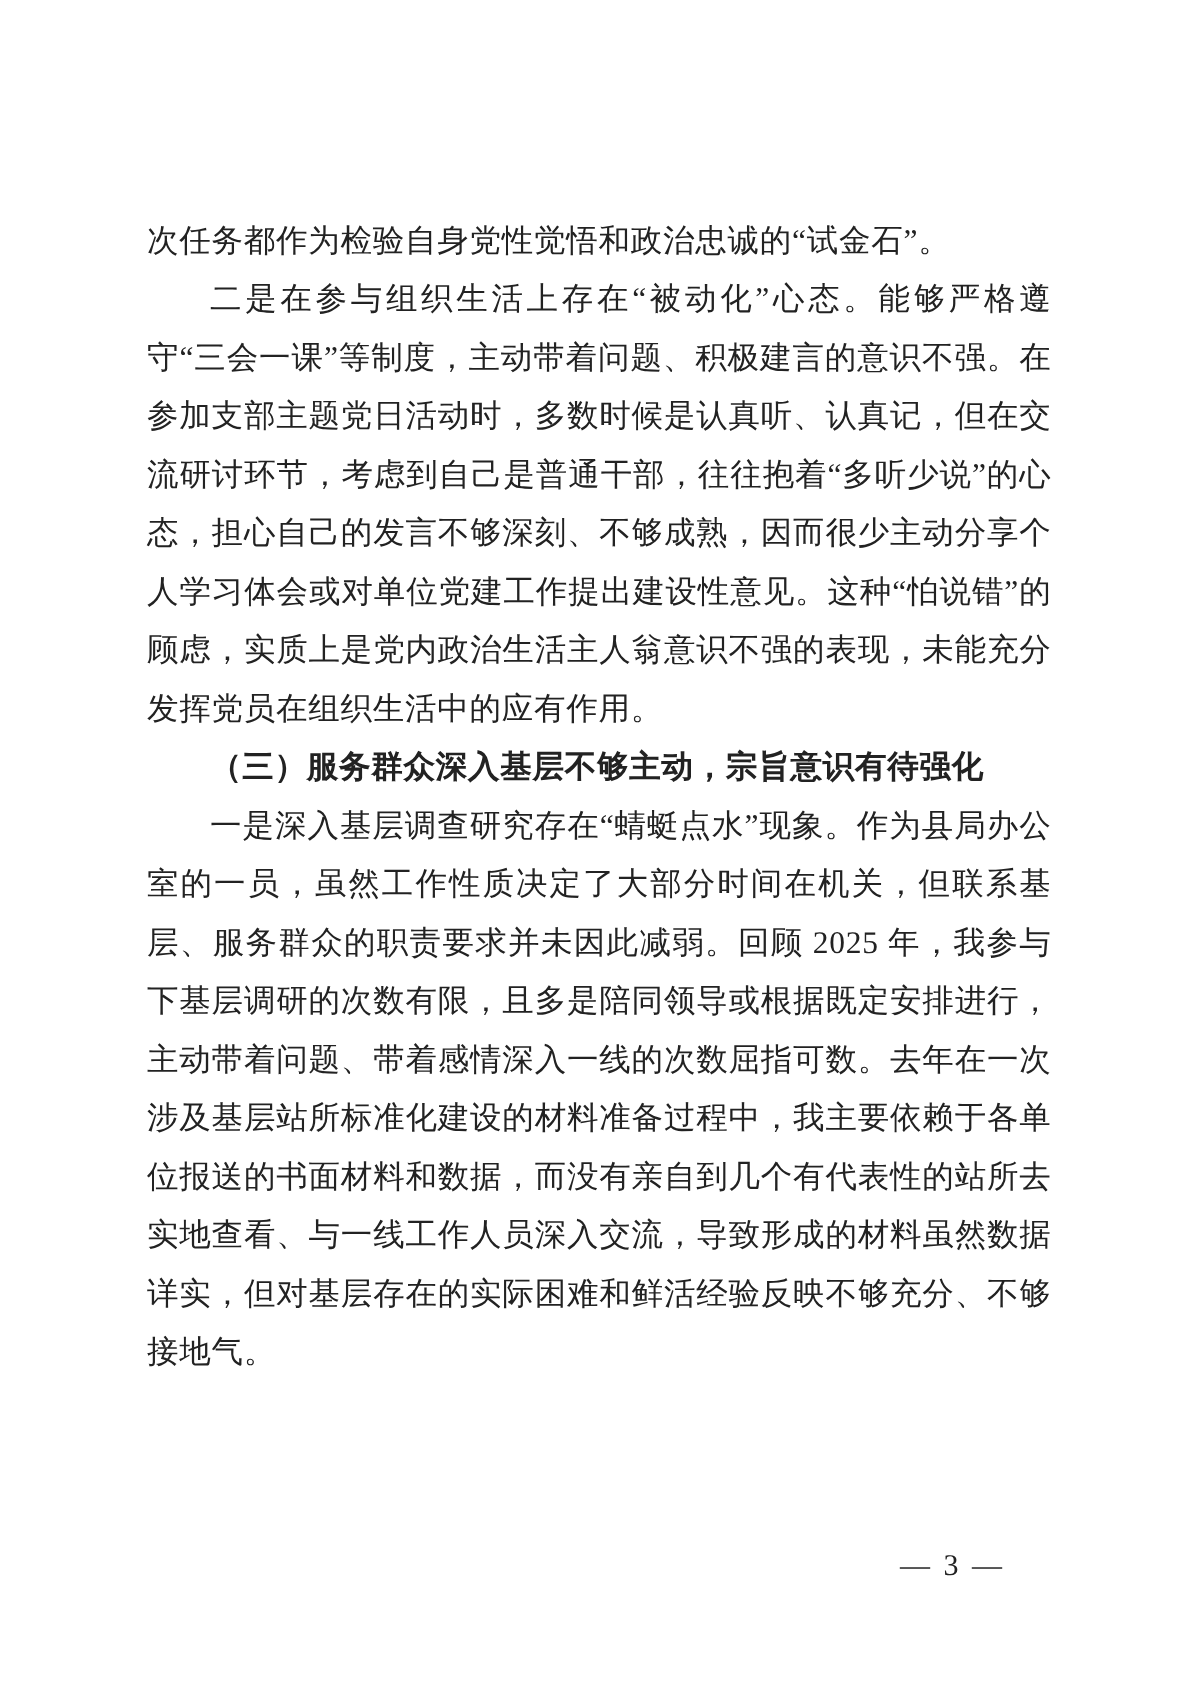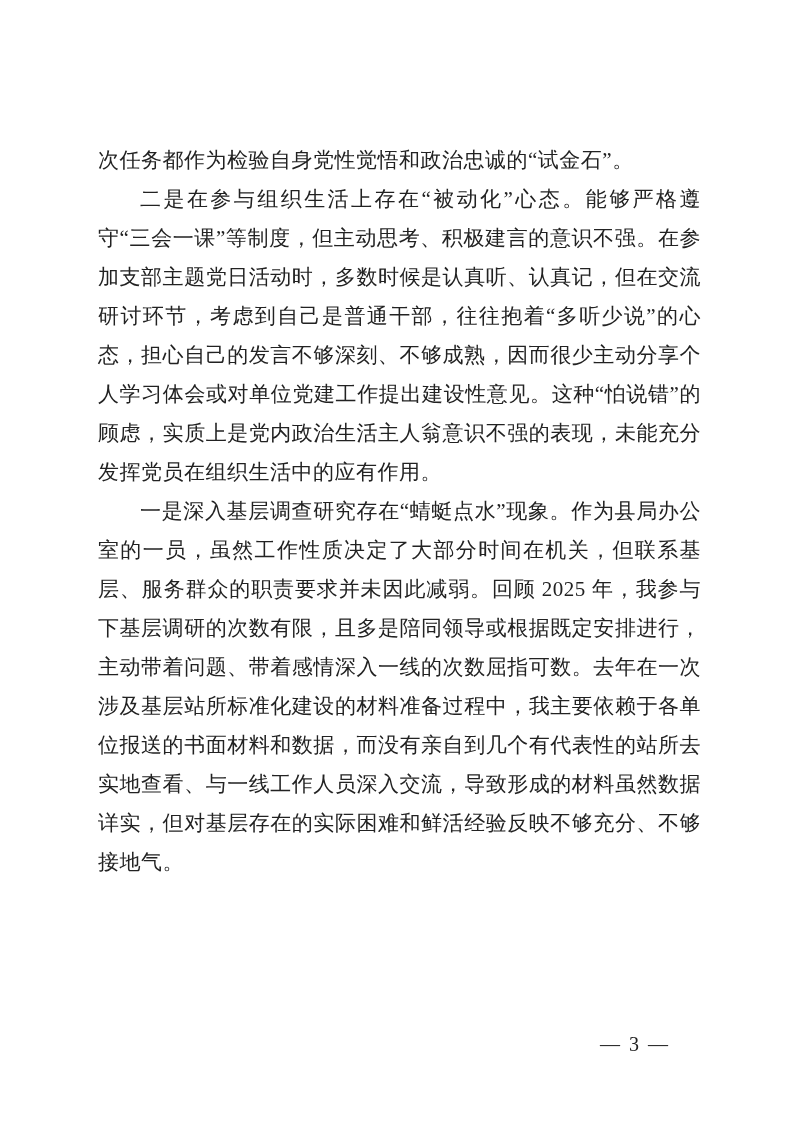--- a/index.html
+++ b/index.html
@@ -55,17 +55,18 @@
     letter-spacing: 2px;
     color: #222222;
   }
 </style>
 </head>
 <body>
 
 <div class="page">
   <div class="content">
     <p>次任务都作为检验自身党性觉悟和政治忠诚的“试金石”。</p>
-    <p class="indent">二是在参与组织生活上存在“被动化”心态。能够严格遵守“三会一课”等制度，但主动思考、积极建言的意识不强。在参加支部主题党日活动时，多数时候是认真听、认真记，但在交流研讨环节，考虑到自己是普通干部，往往抱着“多听少说”的心态，担心自己的发言不够深刻、不够成熟，因而很少主动分享个人学习体会或对单位党建工作提出建设性意见。这种“怕说错”的顾虑，实质上是党内政治生活主人翁意识不强的表现，未能充分发挥党员在组织生活中的应有作用。</p>
+    <p class="indent">二是在参与组织生活上存在“被动化”心态。能够严格遵守“三会一课”等制度，主动带着问题、积极建言的意识不强。在参加支部主题党日活动时，多数时候是认真听、认真记，但在交流研讨环节，考虑到自己是普通干部，往往抱着“多听少说”的心态，担心自己的发言不够深刻、不够成熟，因而很少主动分享个人学习体会或对单位党建工作提出建设性意见。这种“怕说错”的顾虑，实质上是党内政治生活主人翁意识不强的表现，未能充分发挥党员在组织生活中的应有作用。</p>
+    <p class="indent heading">（三）服务群众深入基层不够主动，宗旨意识有待强化</p>
     <p class="indent">一是深入基层调查研究存在“蜻蜓点水”现象。作为县局办公室的一员，虽然工作性质决定了大部分时间在机关，但联系基层、服务群众的职责要求并未因此减弱。回顾 2025 年，我参与下基层调研的次数有限，且多是陪同领导或根据既定安排进行，主动带着问题、带着感情深入一线的次数屈指可数。去年在一次涉及基层站所标准化建设的材料准备过程中，我主要依赖于各单位报送的书面材料和数据，而没有亲自到几个有代表性的站所去实地查看、与一线工作人员深入交流，导致形成的材料虽然数据详实，但对基层存在的实际困难和鲜活经验反映不够充分、不够接地气。</p>
   </div>
   <div class="page-number">— 3 —</div>
 </div>
 
 </body></html>

